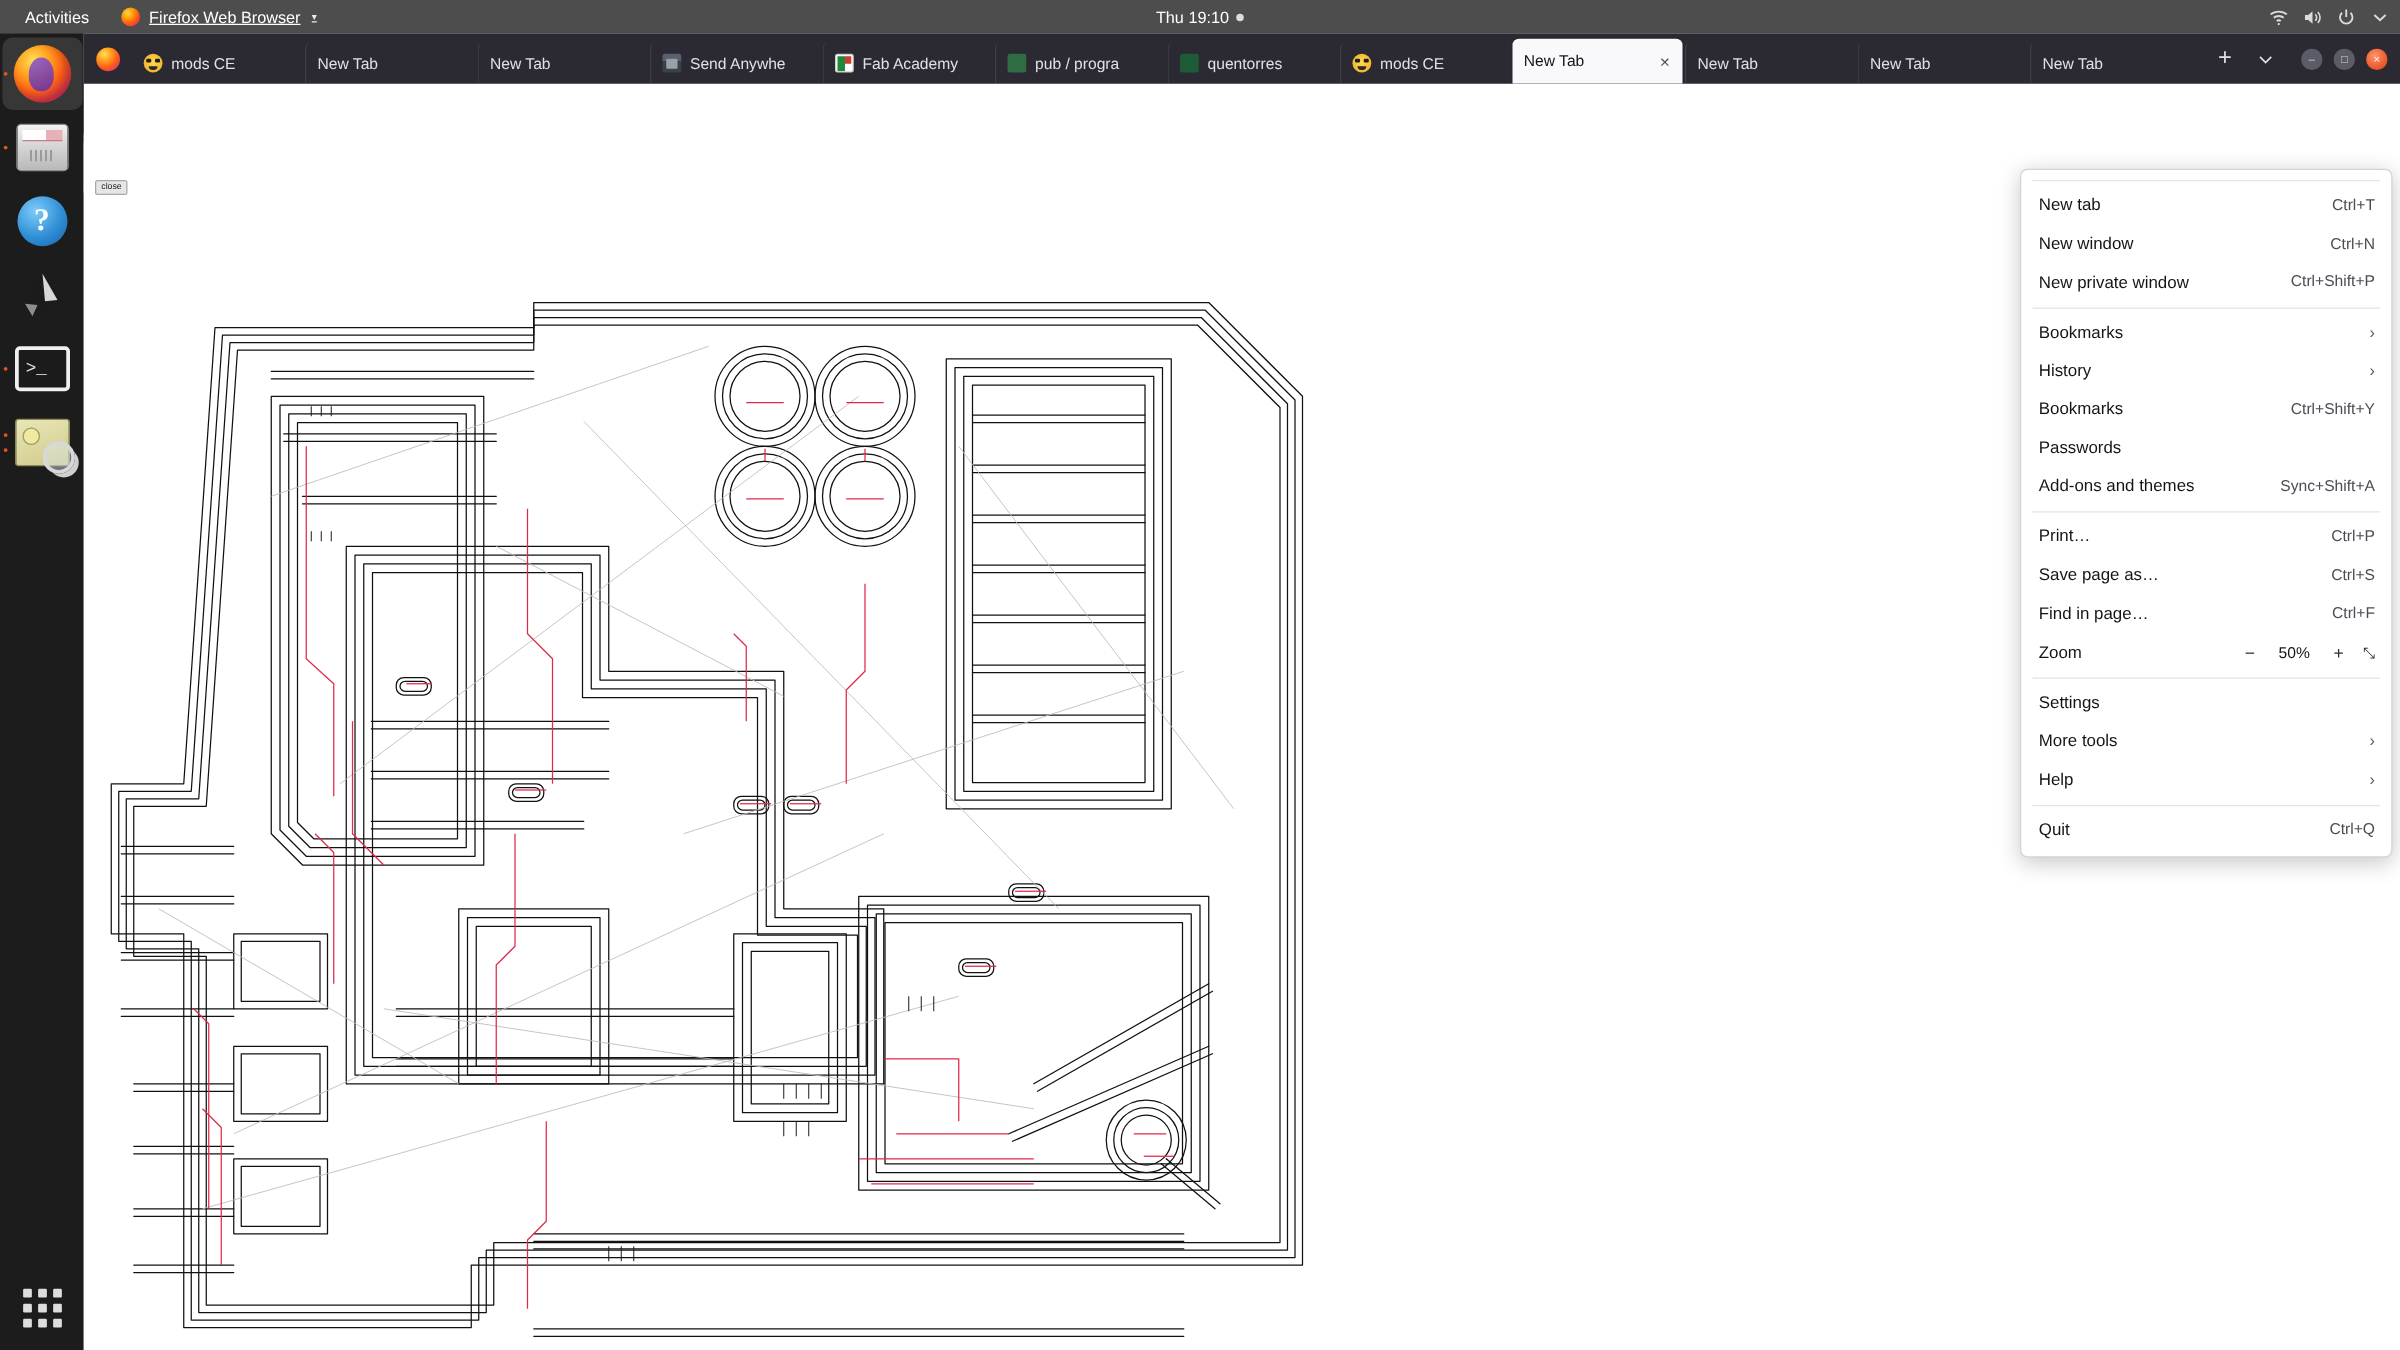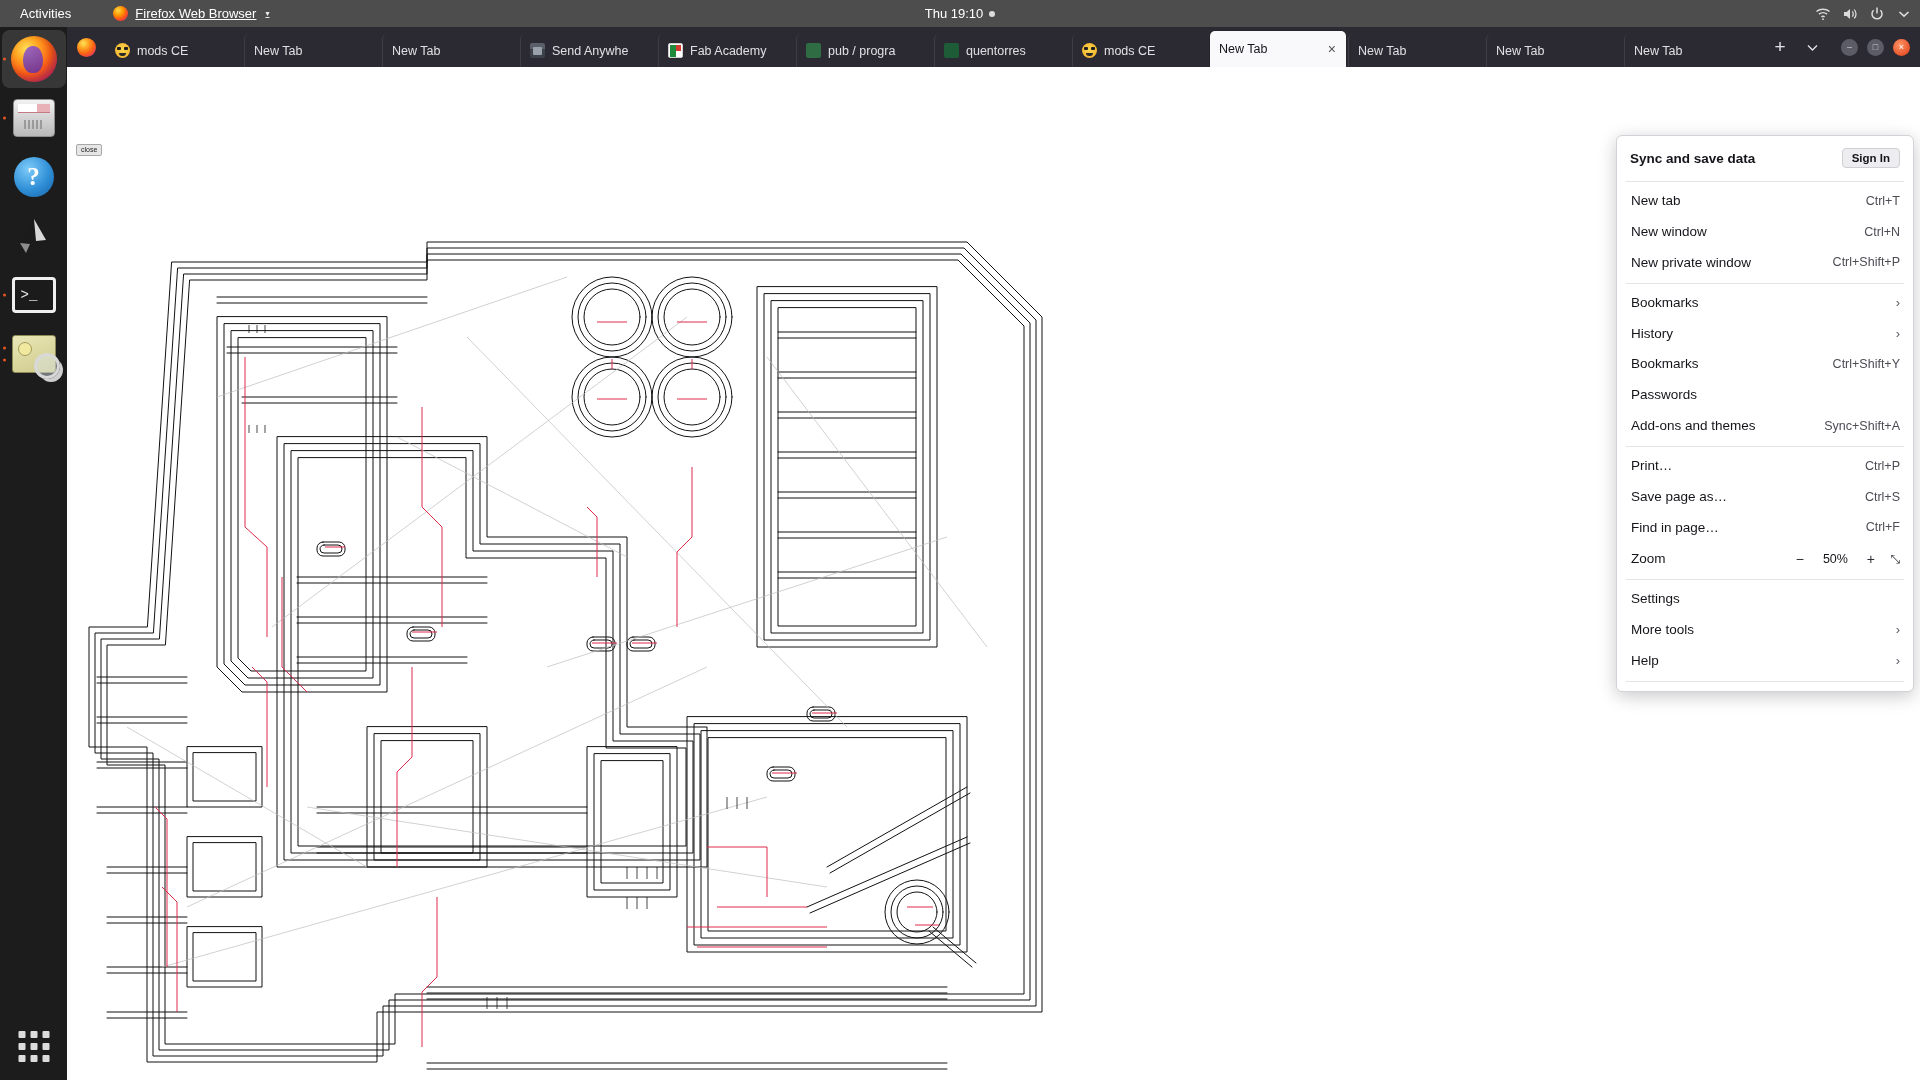--- a/index.html
+++ b/index.html
@@ -11,21 +11,21 @@
   }
   #root { position: relative; width: 1920px; height: 1080px; }
 
   
   .topbar {
     position: absolute; top: 0; left: 0; width: 1920px; height: 27px;
     background: #4d4d4d; color: #ffffff;
     display: flex; align-items: center;
     font-size: 13px;
   }
-  .topbar-left { display: flex; align-items: center; gap: 16px; padding-left: 10px; }
+  .topbar-left { display: flex; align-items: center; gap: 0; padding-left: 10px; }
   .activities {
     padding: 3px 10px; border-radius: 4px; font-size: 13px; color: #fff;
   }
   .appmenu { display: flex; align-items: center; gap: 7px; padding: 3px 10px; margin-left: 6px; text-decoration: underline;}
   .ff-mini {
     width: 15px; height: 15px; border-radius: 50%;
     background: radial-gradient(circle at 35% 30%, #ffd94a 0%, #ff9500 35%, #ff4f20 62%, #c42d6b 100%);
     display:inline-block;
   }
   .appmenu-caret { font-size: 8px; opacity: .9; margin-left: 2px;}
@@ -690,24 +690,20 @@
             <path d="M560 760 L560 772 M570 760 L570 772 M580 760 L580 772 M590 760 L590 772"></path>
             <path d="M560 790 L560 802 M570 790 L570 802 M580 790 L580 802"></path>
             <path d="M660 690 L660 702 M670 690 L670 702 M680 690 L680 702"></path>
             <path d="M420 890 L420 902 M430 890 L430 902 M440 890 L440 902"></path>
           </g>
         </svg>
       </div>
     </div>
 
     <div class="appmenu-panel">
-      <div class="menu-sync">
-        <span>Sync and save data</span>
-        <span class="signin-btn">Sign In</span>
-      </div>
       <div class="menu-sep"></div>
       <div id="menu-group-1">
           <div class="menu-item">
             <span class="menu-label">New tab</span>
             <span class="menu-accel">Ctrl+T</span>
           </div>
           <div class="menu-item">
             <span class="menu-label">New window</span>
             <span class="menu-accel">Ctrl+N</span>
           </div>
@@ -772,16 +768,20 @@
           <div class="menu-item">
             <span class="menu-label">More tools</span>
             <span class="menu-chevron">›</span>
           </div>
           <div class="menu-item">
             <span class="menu-label">Help</span>
             <span class="menu-chevron">›</span>
           </div>
         </div>
       <div class="menu-sep"></div>
+      <div class="menu-item">
+        <span class="menu-label">Quit</span>
+        <span class="menu-accel">Ctrl+Q</span>
+      </div>
     </div>
 
   </div>
 </div>
 
 </body></html>

